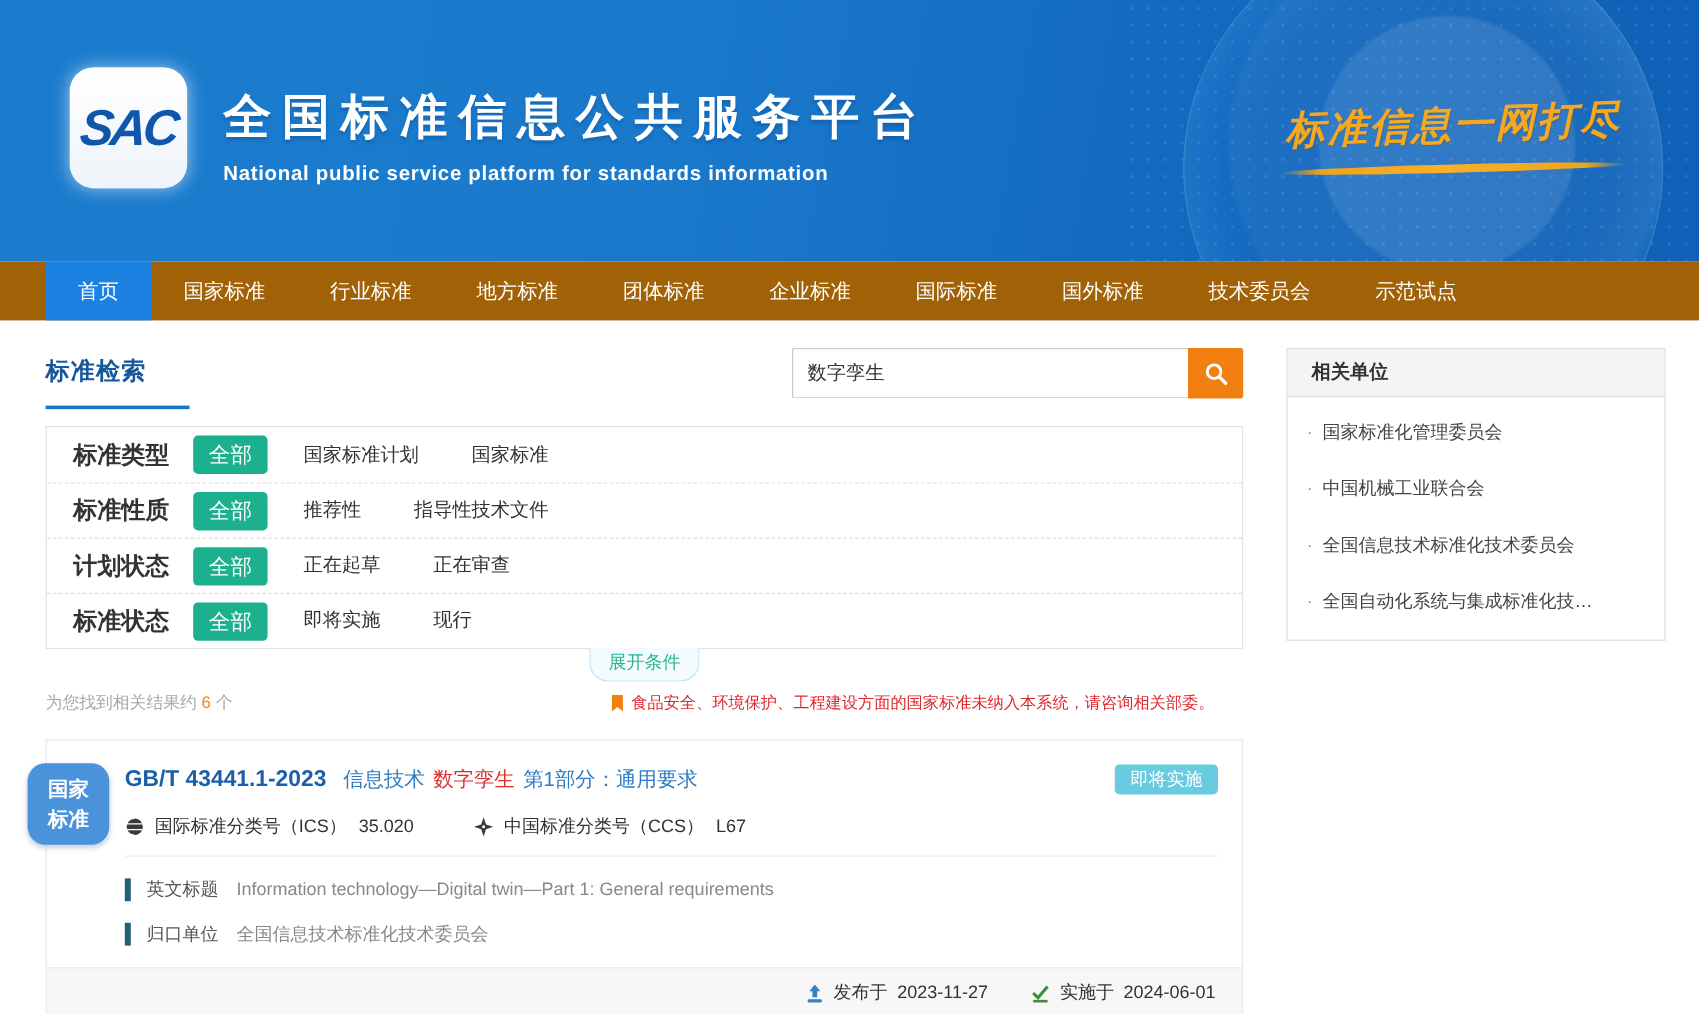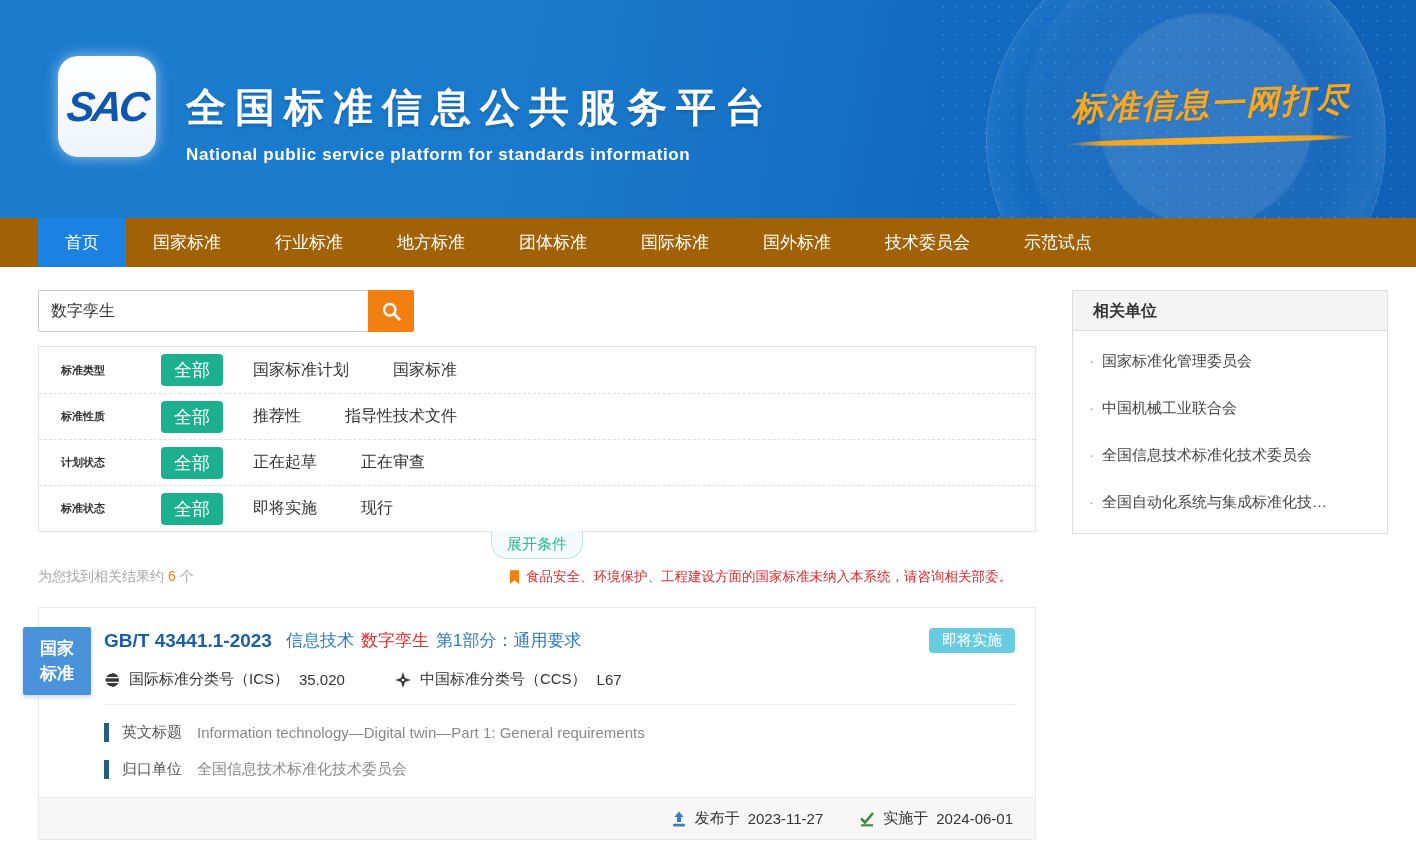--- a/index.html
+++ b/index.html
@@ -25,21 +25,21 @@
   .logo-box{
     position:absolute; left:58px; top:56px; width:98px; height:101px;
     background:linear-gradient(180deg,#ffffff,#eef4fb);
     border-radius:20px; box-shadow:0 0 14px rgba(255,255,255,.55);
     display:flex; align-items:center; justify-content:center; cursor:pointer;
   }
   .logo-text{
     font-size:42px; font-weight:bold; font-style:italic; letter-spacing:-3px;
     color:#0f57ad; transform:skewX(-6deg);
   }
-  .title-block{ position:absolute; left:186px; top:70px; color:#fff;margin-top:10px; }
+  .title-block{ position:absolute; left:186px; top:70px; color:#fff; }
   .title-block h1{ font-size:40px; font-weight:bold; letter-spacing:9px; text-shadow:0 2px 3px rgba(0,40,90,.25); }
   .title-block .subtitle{ margin-top:10px; font-size:17px; letter-spacing:.6px; font-weight:bold; }
   .slogan-block{ position:absolute; right:55px; top:82px; width:300px; text-align:center; }
   .slogan-text{
     font-size:33px; font-weight:bold; font-style:italic; color:#f7a81f;
     letter-spacing:2px; transform:rotate(-2deg); text-shadow:1px 1px 0 rgba(140,70,0,.25);
     white-space:nowrap;
   }
   .slogan-underline{
     margin:10px auto 0; width:290px; height:7px; border-radius:50%;
@@ -72,21 +72,21 @@
   .search-button{
     width:46px; height:42px; background:#f28011; border:none; cursor:pointer;
     display:flex; align-items:center; justify-content:center; border-radius:0 2px 2px 0;
   }
   .search-button svg{ width:21px; height:21px; }
 
   
   .filter-panel{ position:relative; margin-top:14px; border:1px solid #e3e3e3; background:#fff; }
   .filter-row{ display:flex; align-items:center; height:46px; padding-left:22px; }
   .filter-row + .filter-row{ border-top:1px dashed #ddd; }
-  .filter-label{ width:100px; font-weight:bold; color:#333; font-size:11px; }
+  .filter-label{ width:100px; font-weight:bold; color:#333; font-size:20px; }
   .filter-all{
     background:#1cb08e; color:#fff; font-size:18px; padding:4px 13px; border-radius:4px;
     margin-right:30px; cursor:pointer;
   }
   .filter-option{ margin-right:44px; font-size:16px; color:#333; cursor:pointer; }
   .expand-tab{
     position:absolute; left:50%; bottom:-28px; transform:translateX(-50%);
     width:92px; height:28px; line-height:26px; text-align:center;
     background:#f3fbff; border:1px solid #bfe3f5; border-top:none;
     border-radius:0 0 16px 16px; color:#2bb58e; font-size:15px; cursor:pointer; z-index:2;
@@ -96,21 +96,21 @@
   .result-info{ margin-top:36px; display:flex; justify-content:space-between; align-items:center; padding-right:24px;gap:37px; }
   .result-count{ color:#a8a8a8; font-size:14px; }
   .result-count .num{ color:#f28011; margin:0 4px; }
   .notice{ display:flex; align-items:center; color:#e0282c; font-size:13.5px; }
   .notice svg{ width:11px; height:15px; margin-right:6px; flex:none; }
 
   
   .result-card{ position:relative; margin-top:21px; border:1px solid #e8e8e8; background:#fff; }
   .type-badge{
     position:absolute; left:-16px; top:19px; width:68px; height:68px;
-    background:#4a92d9; border-radius:2px; color:#fff; font-size:17px; font-weight:bold;
+    background:#4a92d9; border-radius:15px; color:#fff; font-size:17px; font-weight:bold;
     display:flex; flex-direction:column; align-items:center; justify-content:center;
     line-height:1.5; box-shadow:0 2px 4px rgba(30,80,140,.25);
   }
   .card-body{ padding:20px 20px 0 65px; }
   .title-row{ display:flex; align-items:center; }
   .std-code{ font-size:19px; font-weight:bold; color:#1a5fa8; cursor:pointer; }
   .std-t1,.std-t2{ font-size:17px; color:#2d7bc4; cursor:pointer; }
   .std-t1{ margin-left:14px; }
   .std-hl{ font-size:17px; color:#d9302c; margin:0 7px; cursor:pointer; }
   .status-badge{
@@ -165,31 +165,35 @@
     <div class="slogan-underline"></div>
   </div>
 </header>
 
 <nav class="main-nav">
   <a class="nav-item active">首页</a>
   <a class="nav-item">国家标准</a>
   <a class="nav-item">行业标准</a>
   <a class="nav-item">地方标准</a>
   <a class="nav-item">团体标准</a>
+  <a class="nav-item">企业标准</a>
   <a class="nav-item">国际标准</a>
   <a class="nav-item">国外标准</a>
   <a class="nav-item">技术委员会</a>
   <a class="nav-item">示范试点</a>
 </nav>
 
 <div class="main-wrap">
 
   <section class="left-col">
 
     <div class="search-row">
+      <div class="section-title-wrap">
+        <h2>标准检索</h2>
+      </div>
       <div class="search-box">
         <input class="search-input" type="text" value="数字孪生" style="">
         <button class="search-button">
           <svg viewBox="0 0 24 24">
             <circle cx="10" cy="10" r="6.5" fill="none" stroke="#ffffff" stroke-width="2.8"></circle>
             <line x1="15.2" y1="15.2" x2="21" y2="21" stroke="#ffffff" stroke-width="3.2" stroke-linecap="round"></line>
           </svg>
         </button>
       </div>
     </div>

